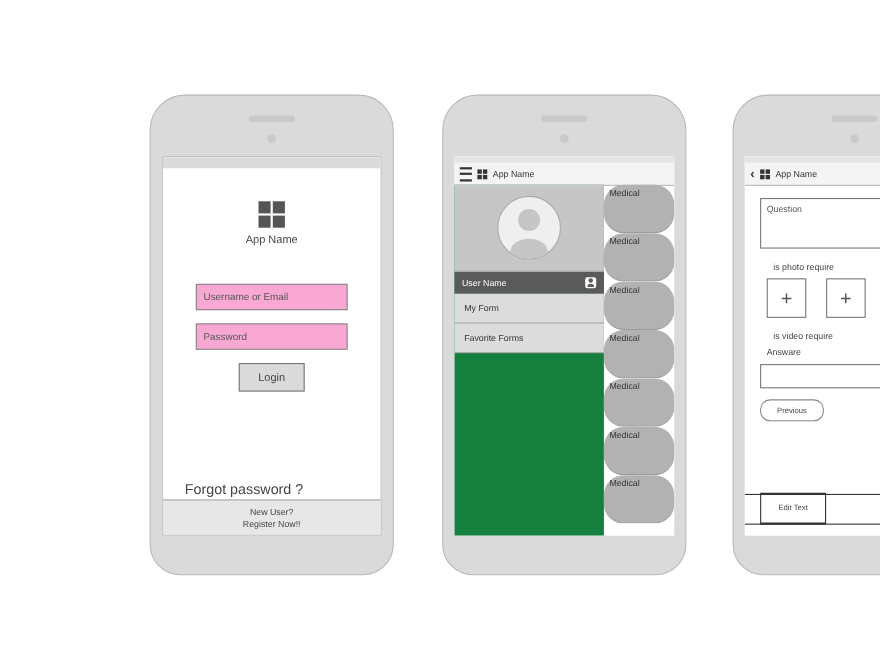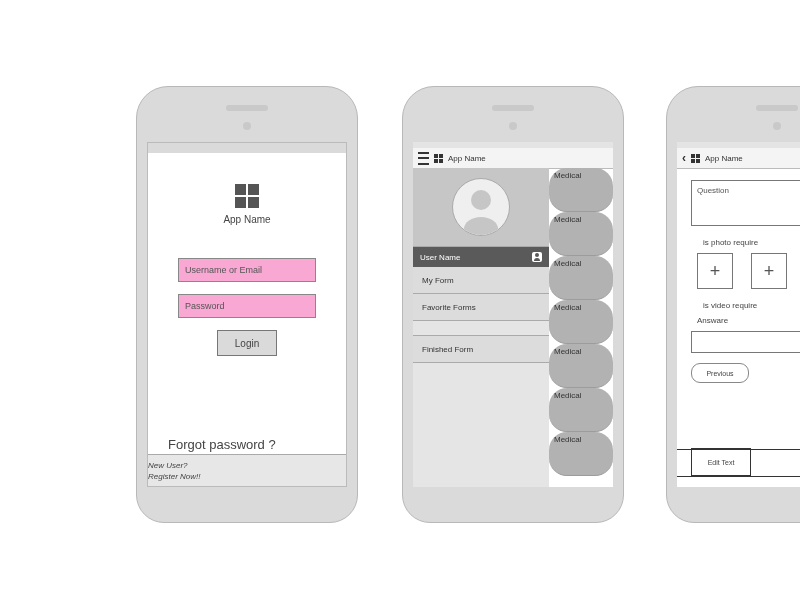--- a/index.html
+++ b/index.html
@@ -14,32 +14,32 @@
   
   .s1 .topband{position:absolute;top:0;left:0;right:0;height:10px;background:#DADADA;}
   .s1 .logo-area{position:absolute;top:38px;left:0;right:0;text-align:center;}
   .s1 .logo-grid{display:inline-grid;grid-template-columns:11px 11px;grid-template-rows:11px 11px;gap:2px;}
   .s1 .logo-grid span{background:#555;}
   .s1 .appname{font-size:10px;margin-top:6px;}
   .s1 .form{position:absolute;top:115px;left:30px;right:30px;}
   .s1 .field{border:1px solid #888;height:22px;font-size:9px;color:#555;display:flex;align-items:center;padding-left:6px;margin-bottom:12px;background:#f9a8d4;}
   .s1 .login-btn{margin:10px auto 0;width:58px;height:24px;border:1px solid #777;background:#DADADA;font-size:10px;display:flex;align-items:center;justify-content:center;}
   .s1 .forgot{position:absolute;bottom:34px;left:20px;font-size:13px;color:#444;}
-  .s1 .footer{position:absolute;bottom:0;left:0;right:0;height:32px;background:#E7E7E7;border-top:1px solid #AAA;font-size:8px;line-height:11px;padding-top:5px;box-sizing:border-box;font-style:italic;}
+  .s1 .footer{position:absolute;bottom:0;left:0;right:0;height:32px;background:#E7E7E7;border-top:1px solid #AAA;font-size:8px;text-align:center;line-height:11px;padding-top:5px;box-sizing:border-box;}
   .screen-wrap.s1{border:1px solid #BBB;}
 
   
   .s2{background:#C6C6C6;}
   .s2 .statusbar{position:absolute;top:0;left:0;right:0;height:6px;background:#E4E4E4;}
   .s2 .titlebar{position:absolute;top:6px;left:0;right:0;height:20px;background:#F4F4F4;border-bottom:1px solid #bbb;display:flex;align-items:center;padding-left:5px;font-size:8px;color:#333;}
   .s2 .titlebar .ham{display:inline-block;width:11px;height:9px;border-top:2px solid #333;border-bottom:2px solid #333;position:relative;margin-right:5px;}
   .s2 .titlebar .ham::after{content:"";position:absolute;top:3px;left:0;right:0;height:2px;background:#333;}
   .s2 .titlebar .mini-grid{display:inline-grid;grid-template-columns:4px 4px;grid-template-rows:4px 4px;gap:1px;margin-right:5px;}
   .s2 .titlebar .mini-grid span{background:#333;}
-  .s2 .drawer{position:absolute;top:26px;left:0;width:136px;bottom:0;background:#e5e5e5;}
+  .s2 .drawer{position:absolute;top:26px;left:0;width:136px;bottom:0;background:#15803d;}
   .s2 .avatar-area{height:78px;background:#C6C6C6;border-bottom:1px solid #aaa;position:relative;display:flex;align-items:center;justify-content:center;}
   .s2 .avatar{width:56px;height:56px;border-radius:50%;background:#EFEFEF;border:1px solid #aaa;position:relative;overflow:hidden;}
   .s2 .avatar .head{width:20px;height:20px;background:#C6C6C6;border-radius:50%;position:absolute;top:11px;left:50%;transform:translateX(-50%);}
   .s2 .avatar .body{width:34px;height:24px;background:#C6C6C6;border-radius:50% 50% 0 0;position:absolute;bottom:-6px;left:50%;transform:translateX(-50%);}
   .s2 .username{height:20px;background:#5A5A5A;color:#fff;font-size:8px;display:flex;align-items:center;justify-content:space-between;padding:0 7px;}
   .s2 .u-icon{width:10px;height:10px;background:#fff;border-radius:2px;position:relative;}
   .s2 .u-icon::before{content:"";position:absolute;top:1px;left:3px;width:4px;height:4px;background:#5A5A5A;border-radius:50%;}
   .s2 .u-icon::after{content:"";position:absolute;bottom:1px;left:2px;width:6px;height:3px;background:#5A5A5A;border-radius:3px 3px 0 0;}
   .s2 .menu-item{height:26px;background:#DCDCDC;border-bottom:1px solid #aaa;font-size:8px;color:#333;display:flex;align-items:center;padding-left:9px;}
   .s2 .upgrade{position:absolute;bottom:0;left:0;right:0;height:24px;background:#D0D0D0;font-size:8px;color:#333;display:flex;align-items:center;padding-left:9px;border-top:1px solid #aaa;}
@@ -121,21 +121,20 @@
               <div class="head"></div>
               <div class="body"></div>
             </div>
         </div>
         <div class="username">
           <span>User Name</span>
           <span class="u-icon"></span>
         </div>
         <div class="menu-item">My Form</div>
         <div class="menu-item">Favorite Forms</div>
-        <div class="menu-item" style="border-top:1px solid #aaa;margin-top:14px">Finished Form</div>
       </div>
       <div class="main" id="s2-main">
           <div class="row">Medical</div>
           <div class="row">Medical</div>
           <div class="row">Medical</div>
           <div class="row">Medical</div>
           <div class="row">Medical</div>
           <div class="row">Medical</div>
           <div class="row">Medical</div>
         </div>

